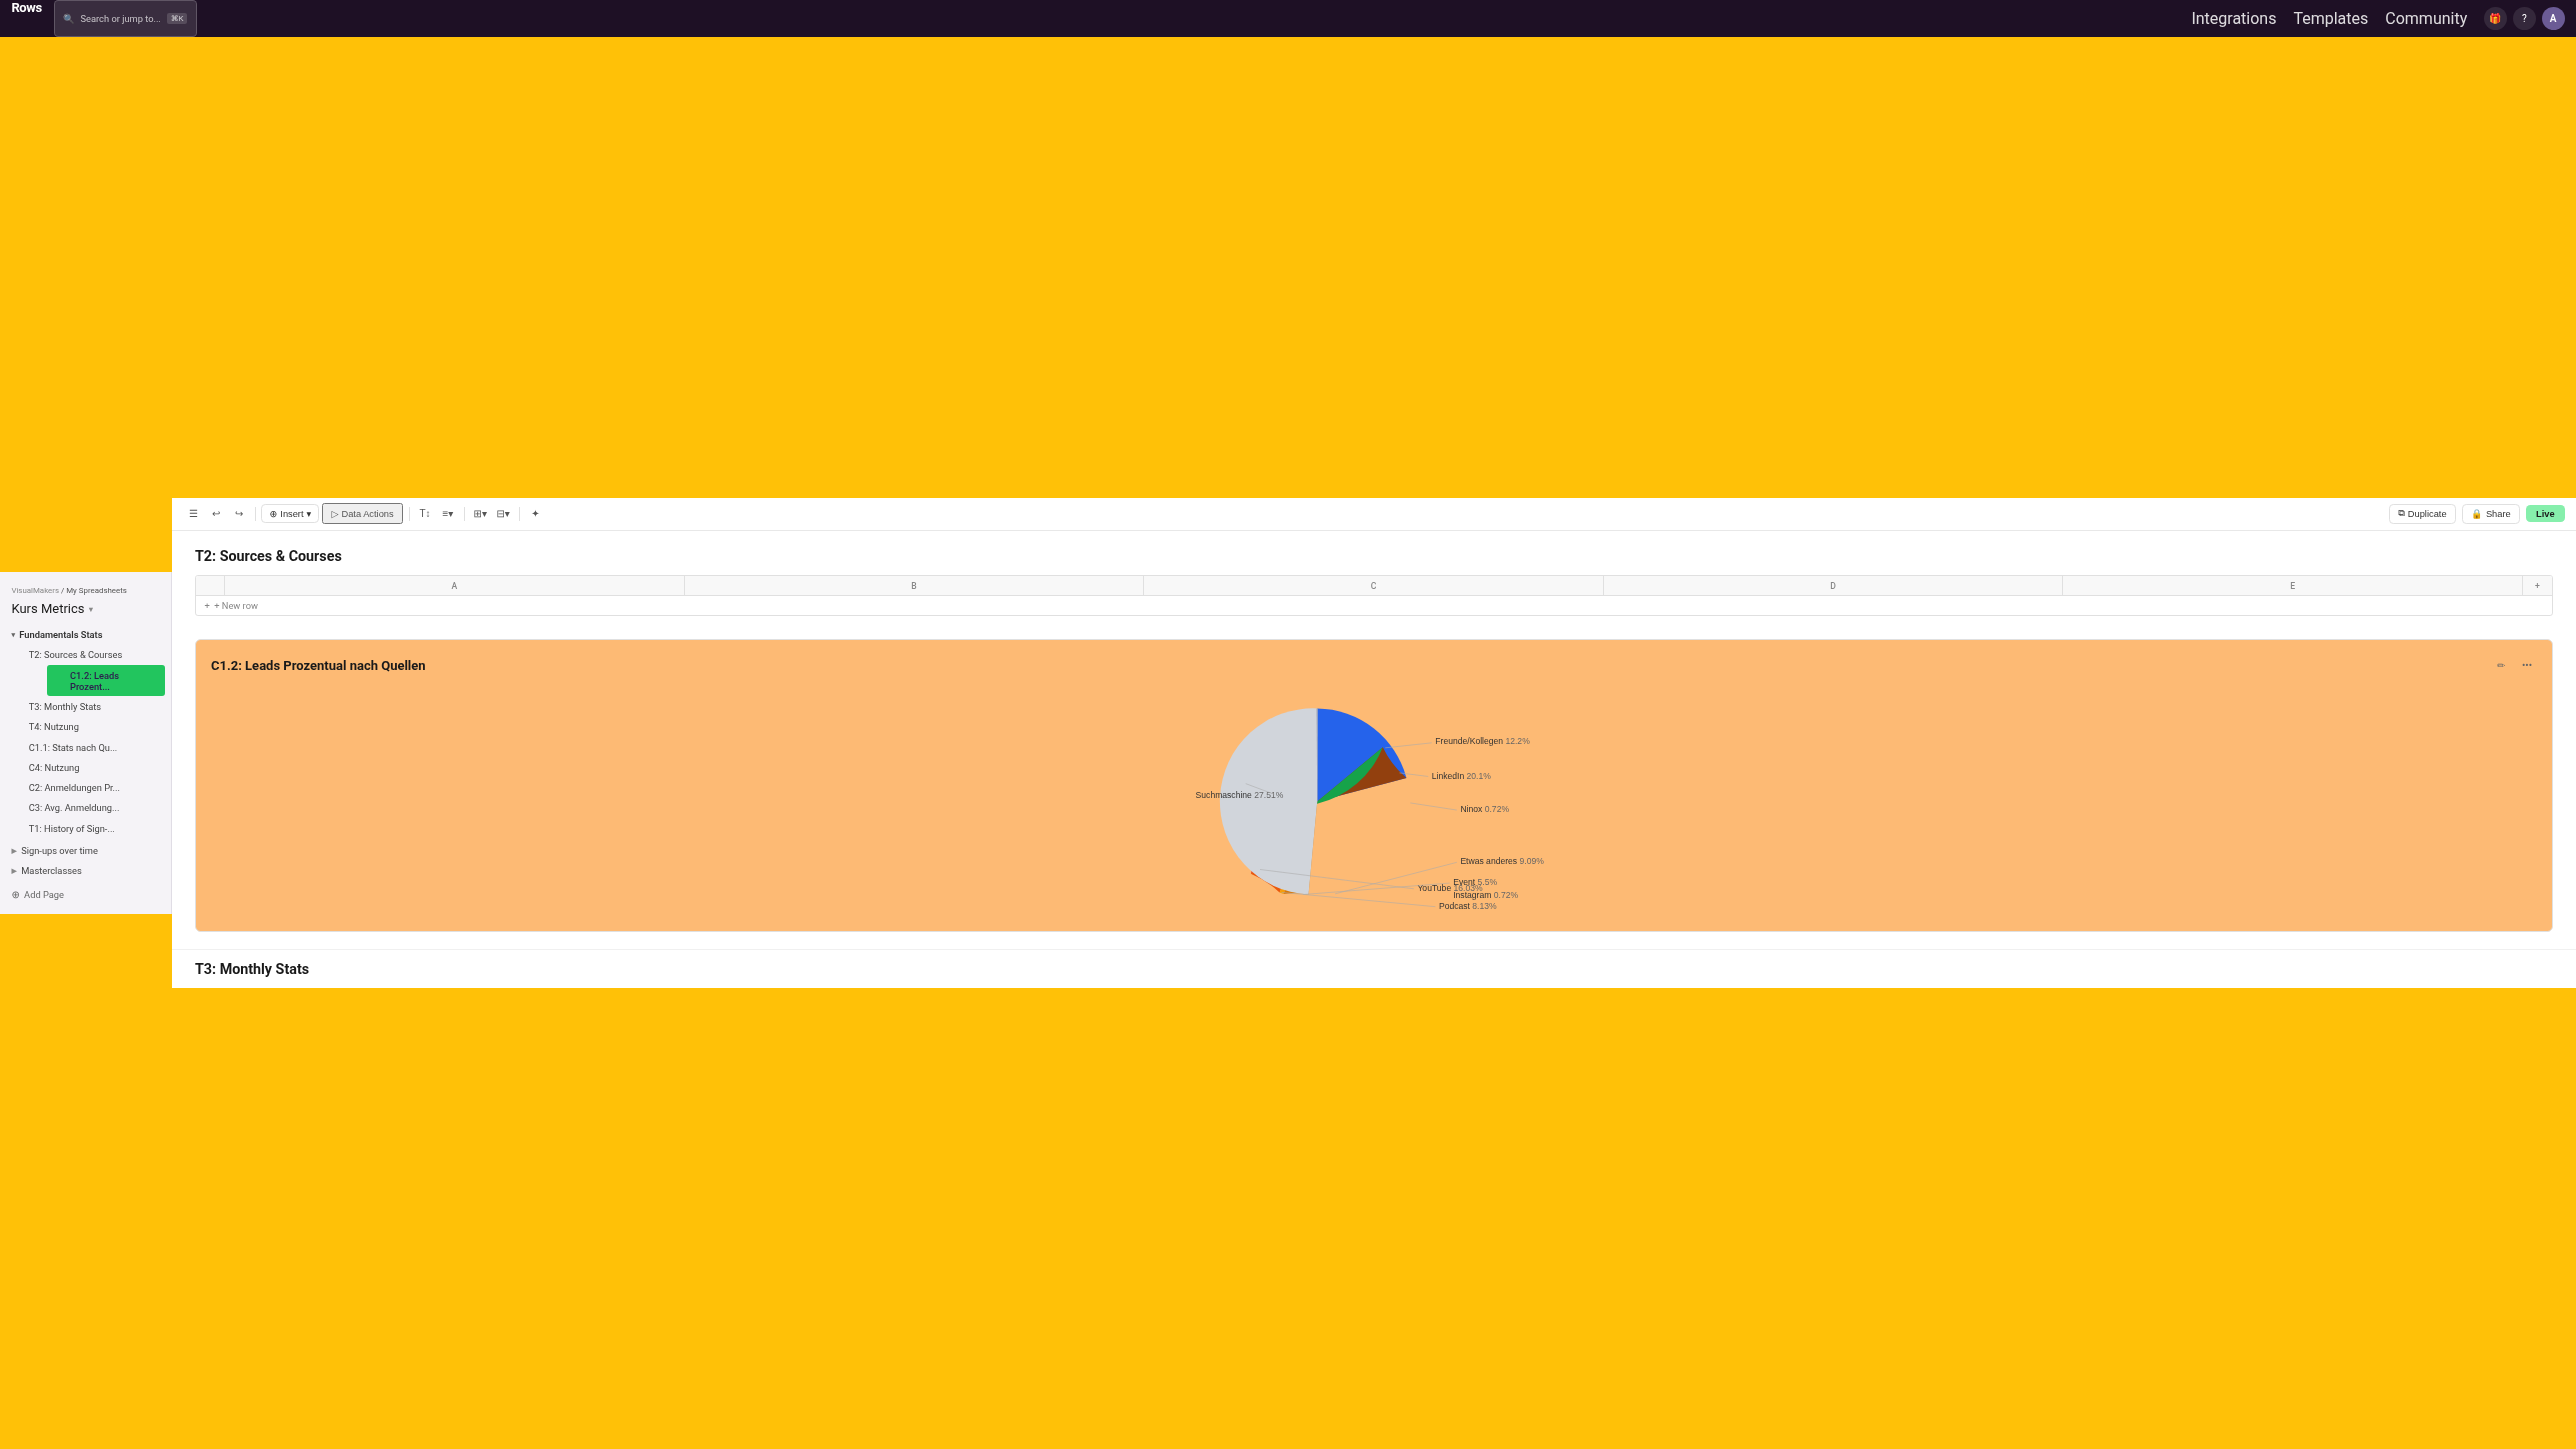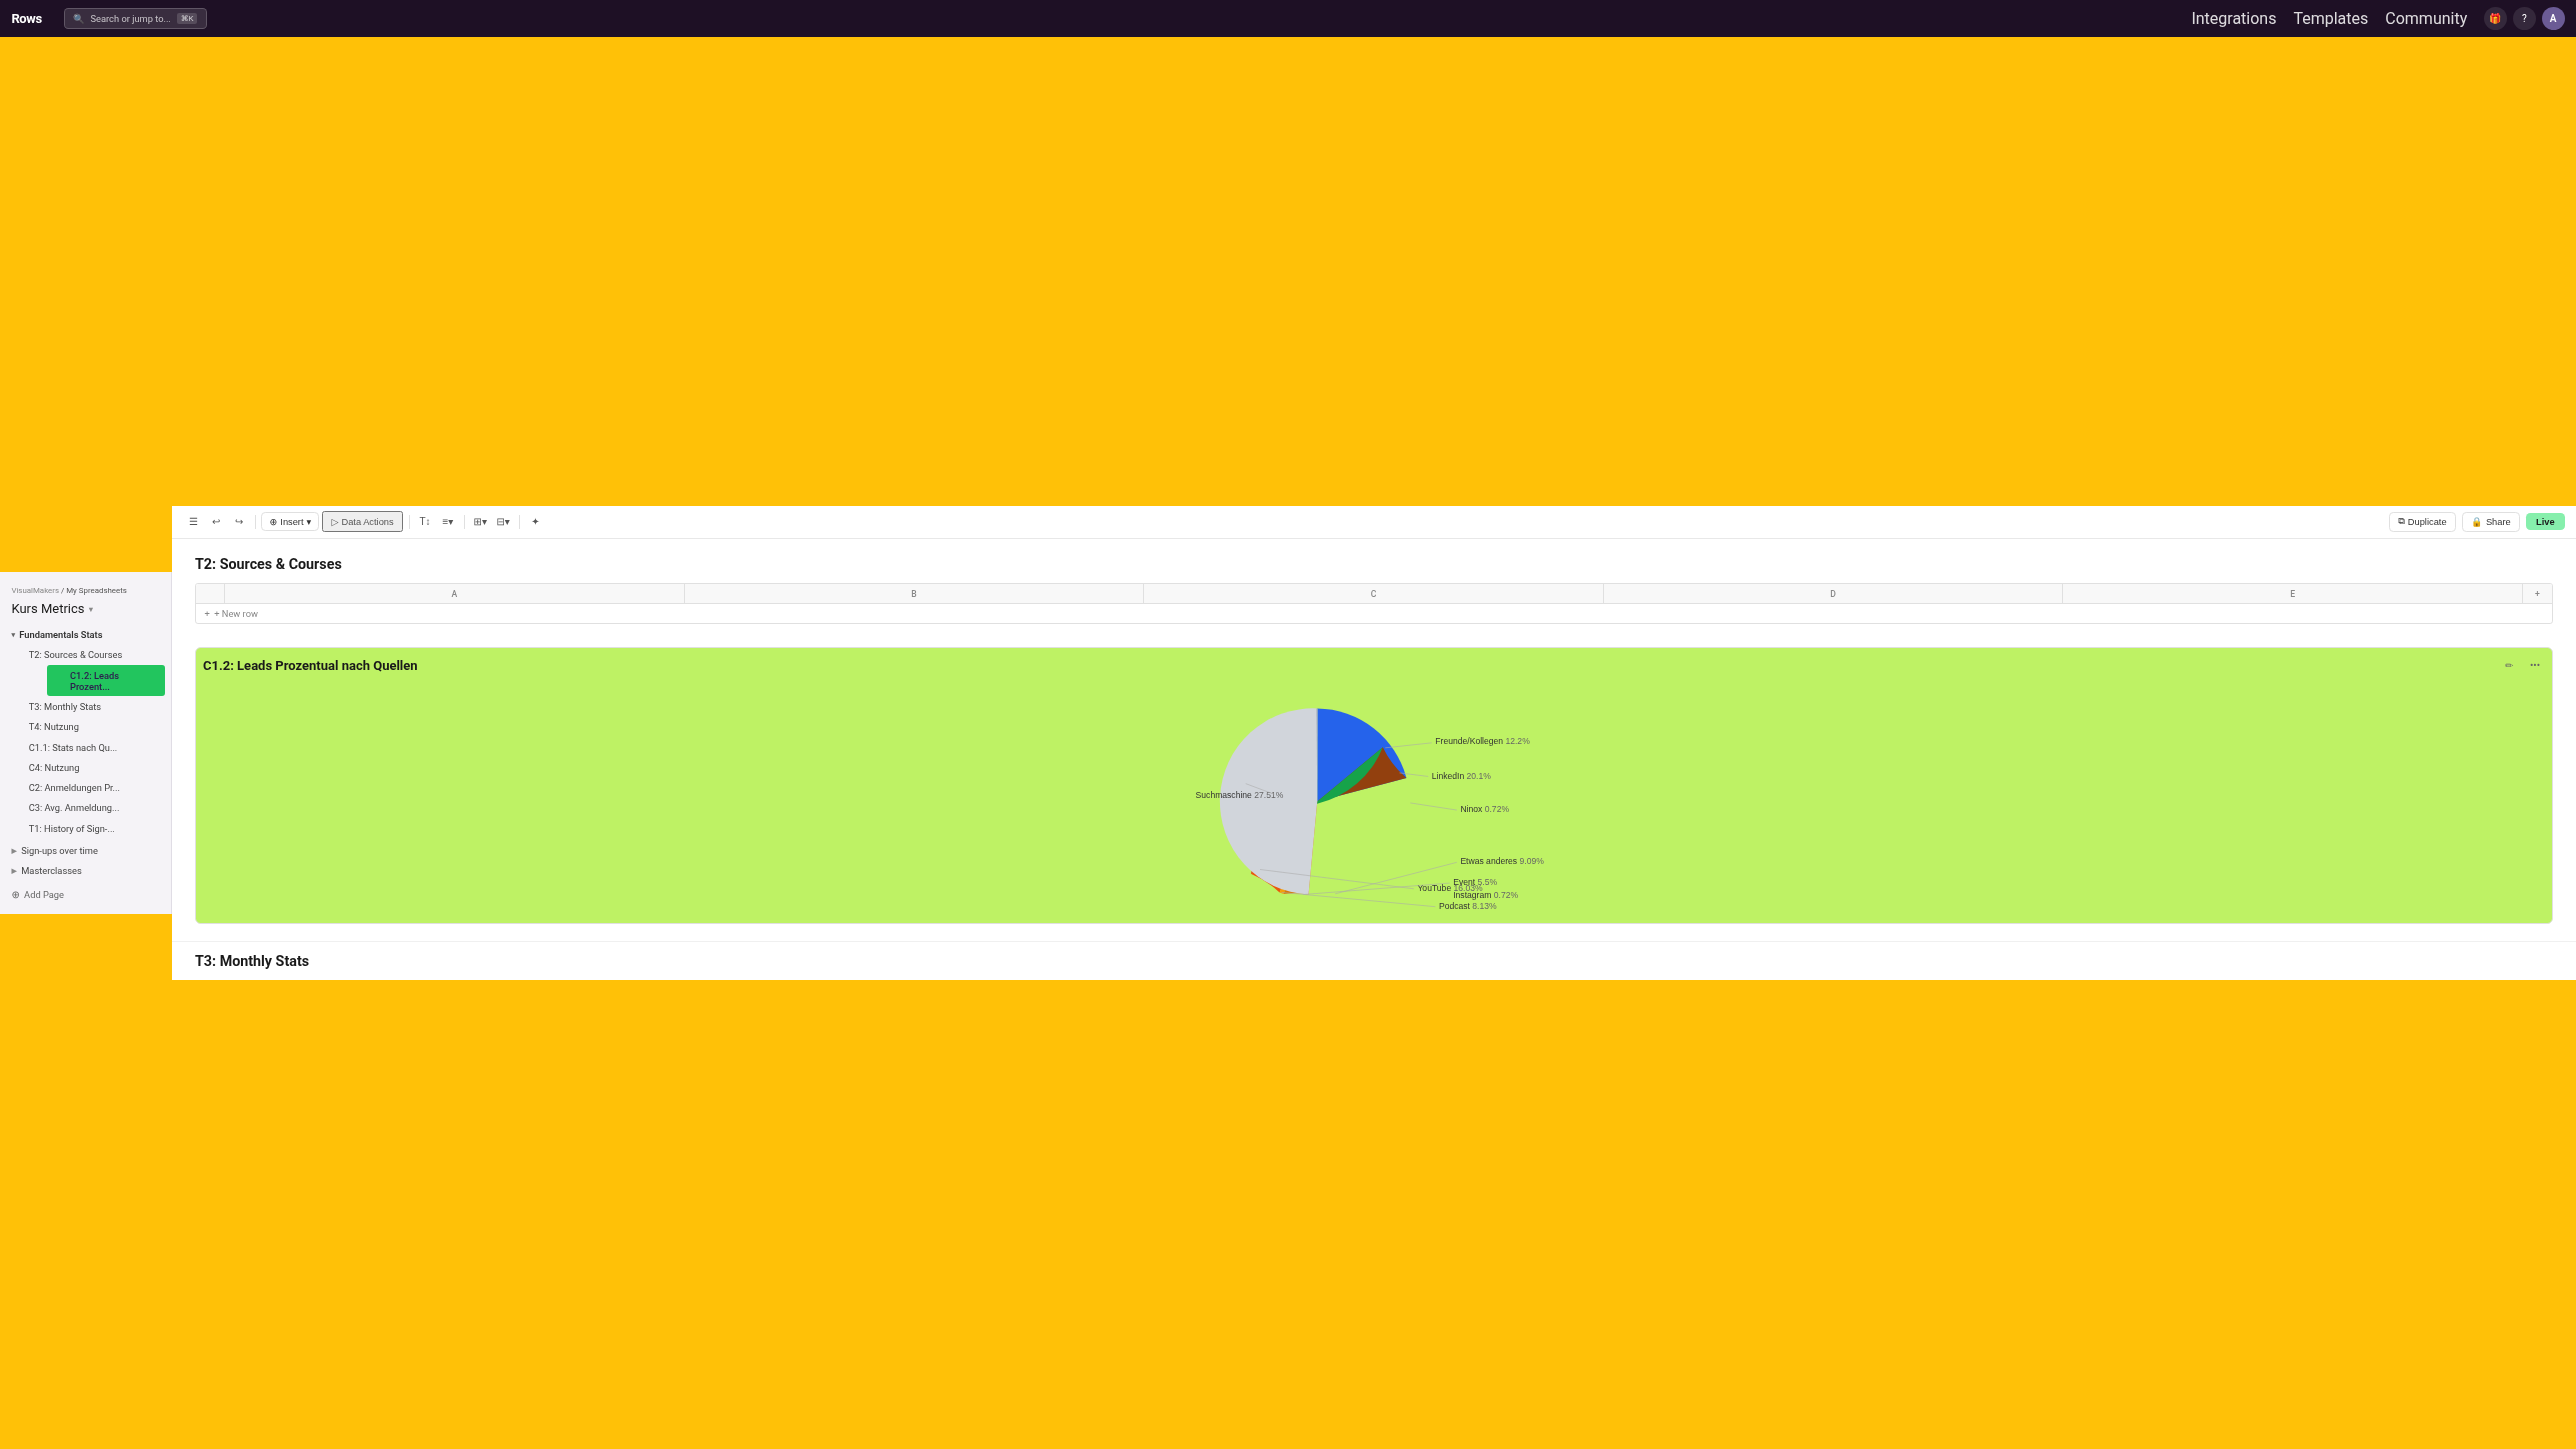--- a/index.html
+++ b/index.html
@@ -8,23 +8,22 @@
       font-family: -apple-system, BlinkMacSystemFont, 'Segoe UI', Roboto, sans-serif;
       height: 100vh;
       overflow: hidden;
     }
 
     
     .topbar {
       background-color: #1e1025;
       height: 37px;
       display: flex;
-      align-items: center;
       padding: 0 11.4px;
-      gap: 22px;
+      gap: 12px;
       position: fixed;
       top: 0;
       left: 0;
       right: 0;
       z-index: 100;
     }
     .topbar-logo {
       color: white;
       font-weight: 700;
       font-size: 13px;
@@ -341,22 +340,22 @@
       gap: 4.3px;
     }
 
     
     .chart-section {
       padding: 0 23px 17px;
     }
     .chart-container {
       border: 0.7px solid #e0e0e0;
       border-radius: 5.7px;
-      padding: 7px;
-      background: #bef264;
+      padding: 15px;
+      background: #fdba74;
       position: relative;
     }
     .chart-header {
       display: flex;
       align-items: center;
       justify-content: space-between;
       margin-bottom: 11.4px;
     }
     .chart-title {
       font-size: 13px;

